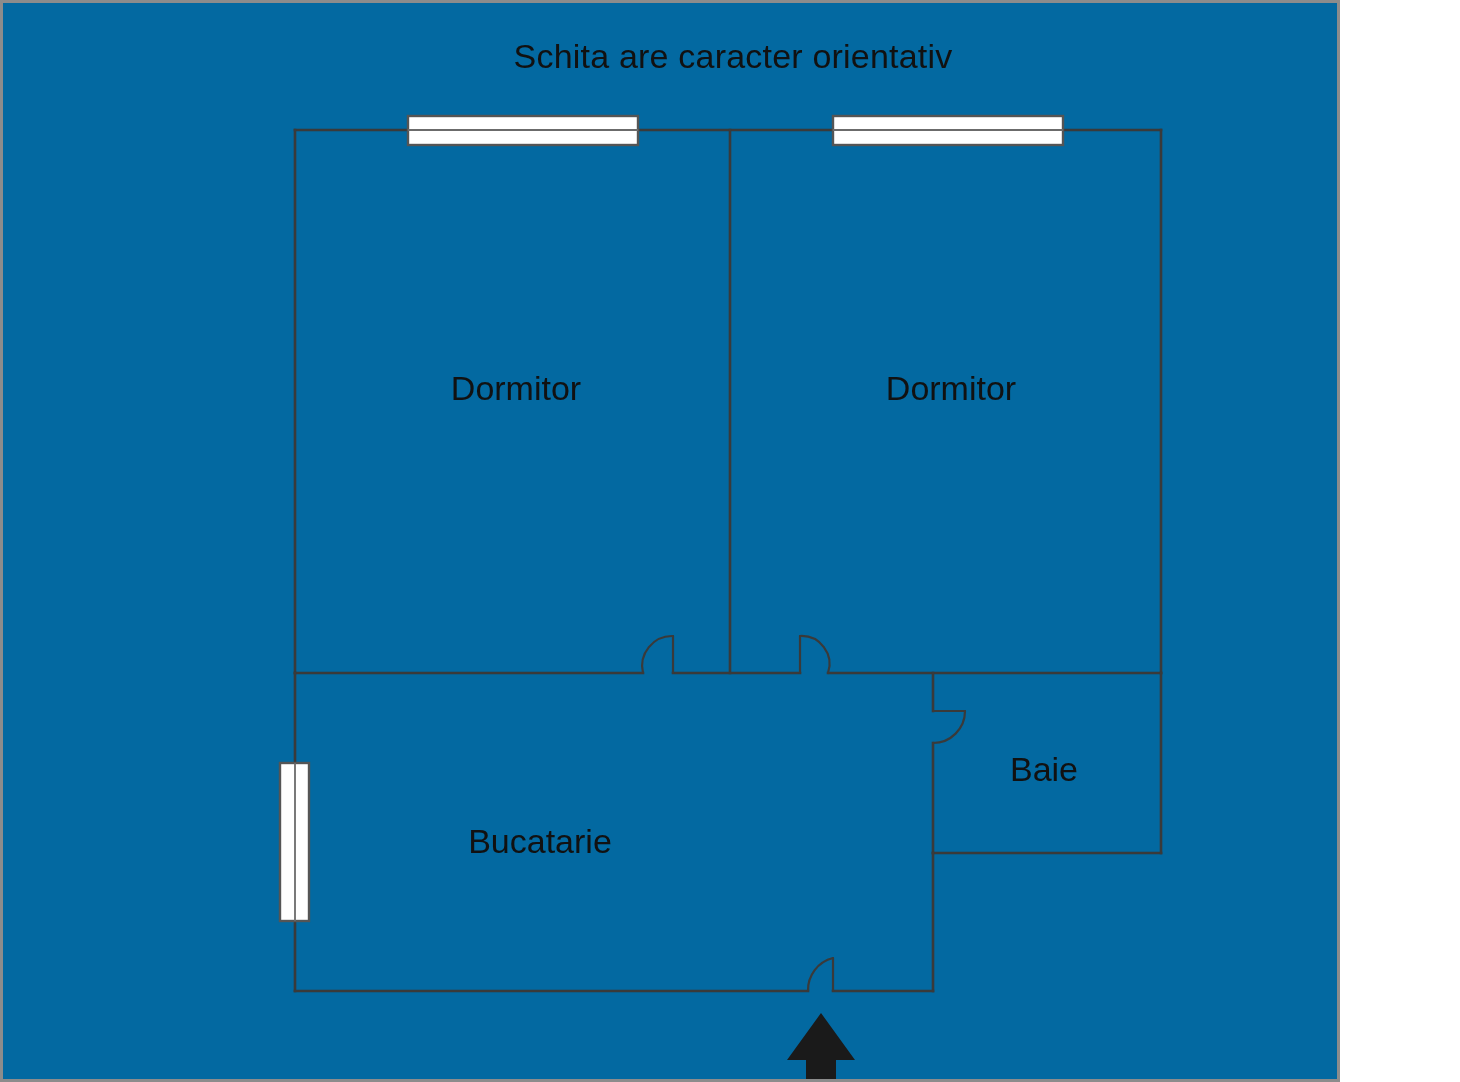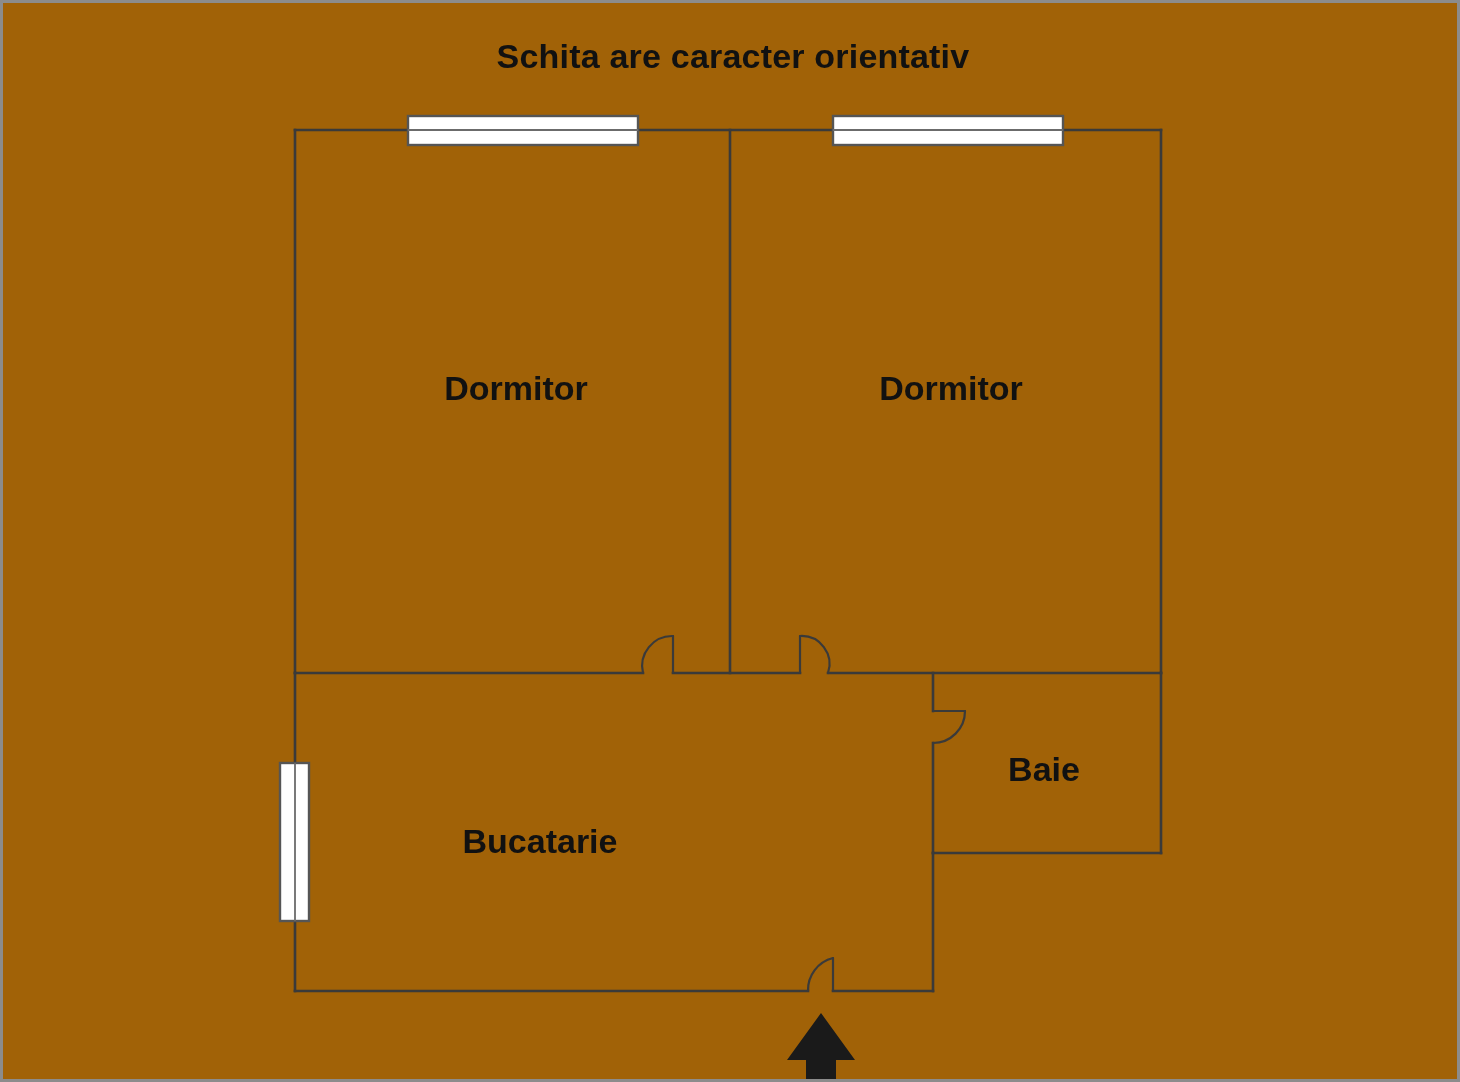--- a/index.html
+++ b/index.html
@@ -5,27 +5,26 @@
   html, body {
     margin: 0;
     padding: 0;
     background: #ffffff;
   }
   body {
     font-family: "Liberation Sans", sans-serif;
   }
   #page {
     position: relative;
-    width: 1460px;
+    width: 1340px;
     height: 1082px;
-    background: #a16207;
+    background: #0369a1;
     box-sizing: border-box;
     border: 3px solid #8c8c8c;
     overflow: hidden;
-    font-weight: bold;
   }
   #plan-title {
     position: absolute;
     left: 0;
     top: 34px;
     width: 1460px;
     text-align: center;
     font-size: 34px;
     color: #111111;
     font-family: "Liberation Sans", sans-serif;

